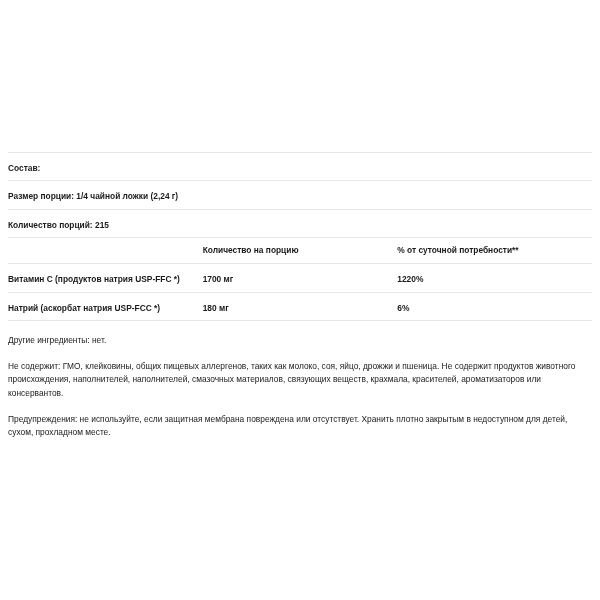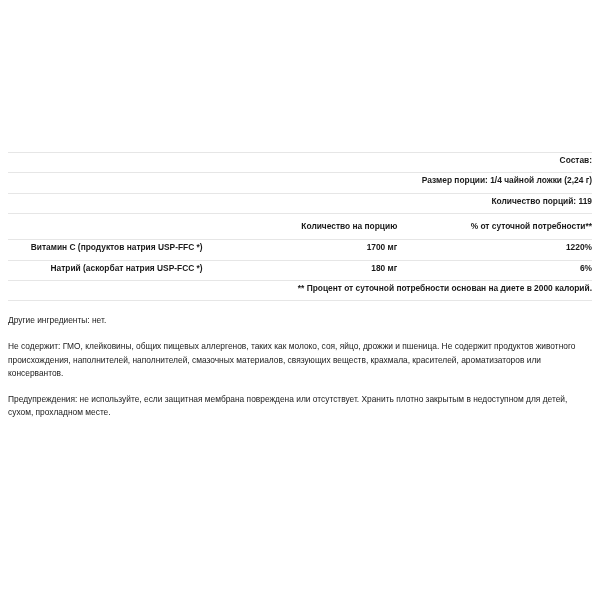--- a/index.html
+++ b/index.html
@@ -33,25 +33,24 @@
     width: 584px;
     border-collapse: collapse;
     table-layout: fixed;
     font-size: 8.4px;
     line-height: 1.35;
   }
 
   .facts-table td {
     border-top: 1px solid #e6e6e6;
     border-bottom: 1px solid #e6e6e6;
-    padding: 2px 0 6px 0;
+    padding: 10px 0 6px 0;
     vertical-align: top;
     font-weight: bold;
     color: #1a1a1a;
-    text-align: right;
   }
 
   .col-name   { width: 413px; padding-right: 6px; }
   .col-amount { width: 90px; }
   .col-dv     { width: 81px; }
 
   .row-head td {
     padding-top: 7px;
     padding-bottom: 7px;
   }
@@ -91,44 +90,41 @@
 
   <table class="facts-table">
     <tbody>
       <tr>
         <td class="col-name" colspan="3">Состав:</td>
       </tr>
       <tr>
         <td class="col-name" colspan="3">Размер порции: 1/4 чайной ложки (2,24 г)</td>
       </tr>
       <tr>
-        <td class="col-name" colspan="3">Количество порций: 119</td>
+        <td class="col-name" colspan="3">Количество порций: 215</td>
       </tr>
 
       <tr class="row-head">
         <td class="col-name head-cell"></td>
         <td class="col-amount head-cell">Количество на порцию</td>
         <td class="col-dv head-cell">% от суточной потребности**</td>
       </tr>
 
       <tr>
         <td class="col-name">Витамин С (продуктов натрия USP-FFC *)</td>
         <td class="col-amount">1700 мг</td>
         <td class="col-dv">1220%</td>
       </tr>
 
       <tr>
         <td class="col-name">Натрий (аскорбат натрия USP-FCC *)</td>
         <td class="col-amount">180 мг</td>
         <td class="col-dv">6%</td>
       </tr>
 
-      <tr class="note-row">
-        <td class="col-name" colspan="3">** Процент от суточной потребности основан на диете в 2000 калорий.</td>
-      </tr>
 
     </tbody>
   </table>
 
   <div class="body-copy">
     <p>Другие ингредиенты: нет.</p>
     <p>Не содержит: ГМО, клейковины, общих пищевых аллергенов, таких как молоко, соя, яйцо, дрожжи и пшеница. Не содержит продуктов животного происхождения, наполнителей, наполнителей, смазочных материалов, связующих веществ, крахмала, красителей, ароматизаторов или консервантов.</p>
     <p>Предупреждения: не используйте, если защитная мембрана повреждена или отсутствует. Хранить плотно закрытым в недоступном для детей, сухом, прохладном месте.</p>
   </div>
 

